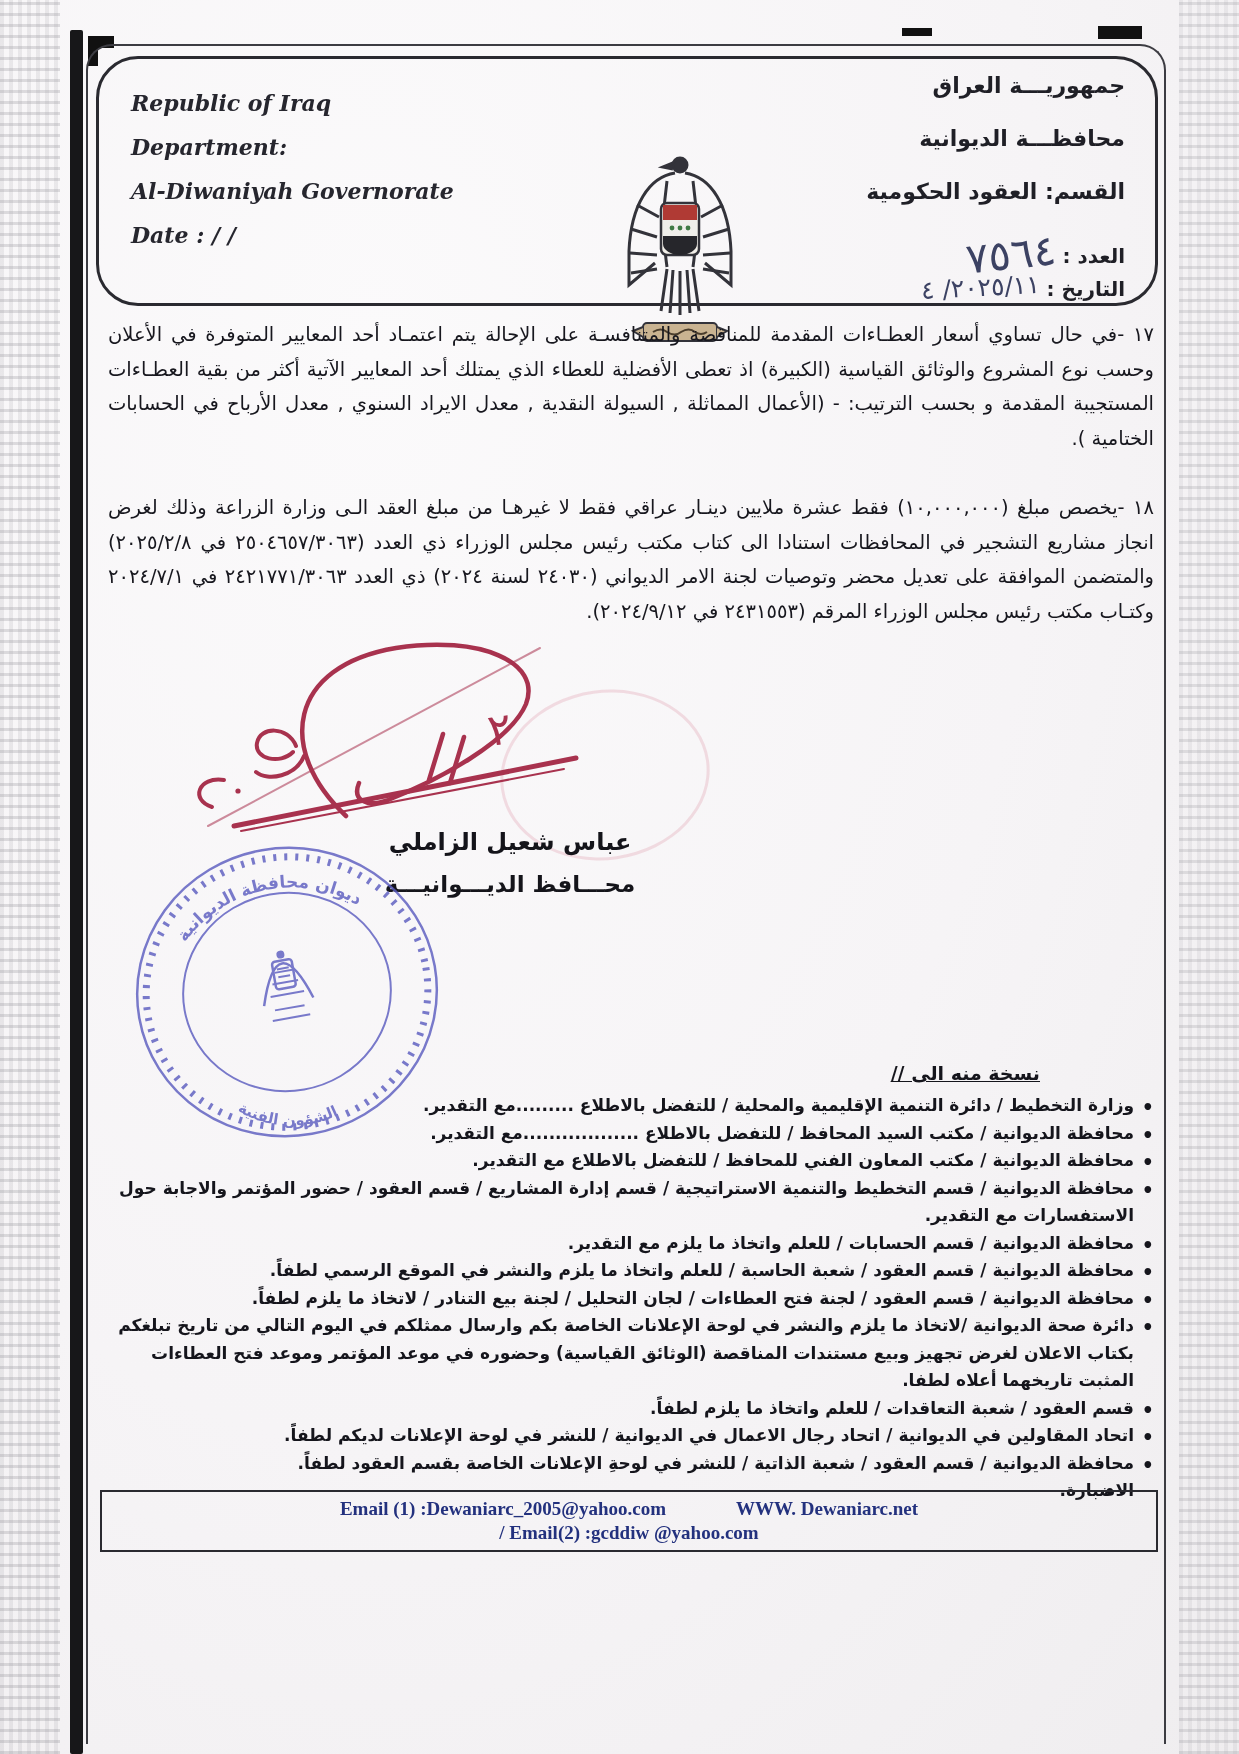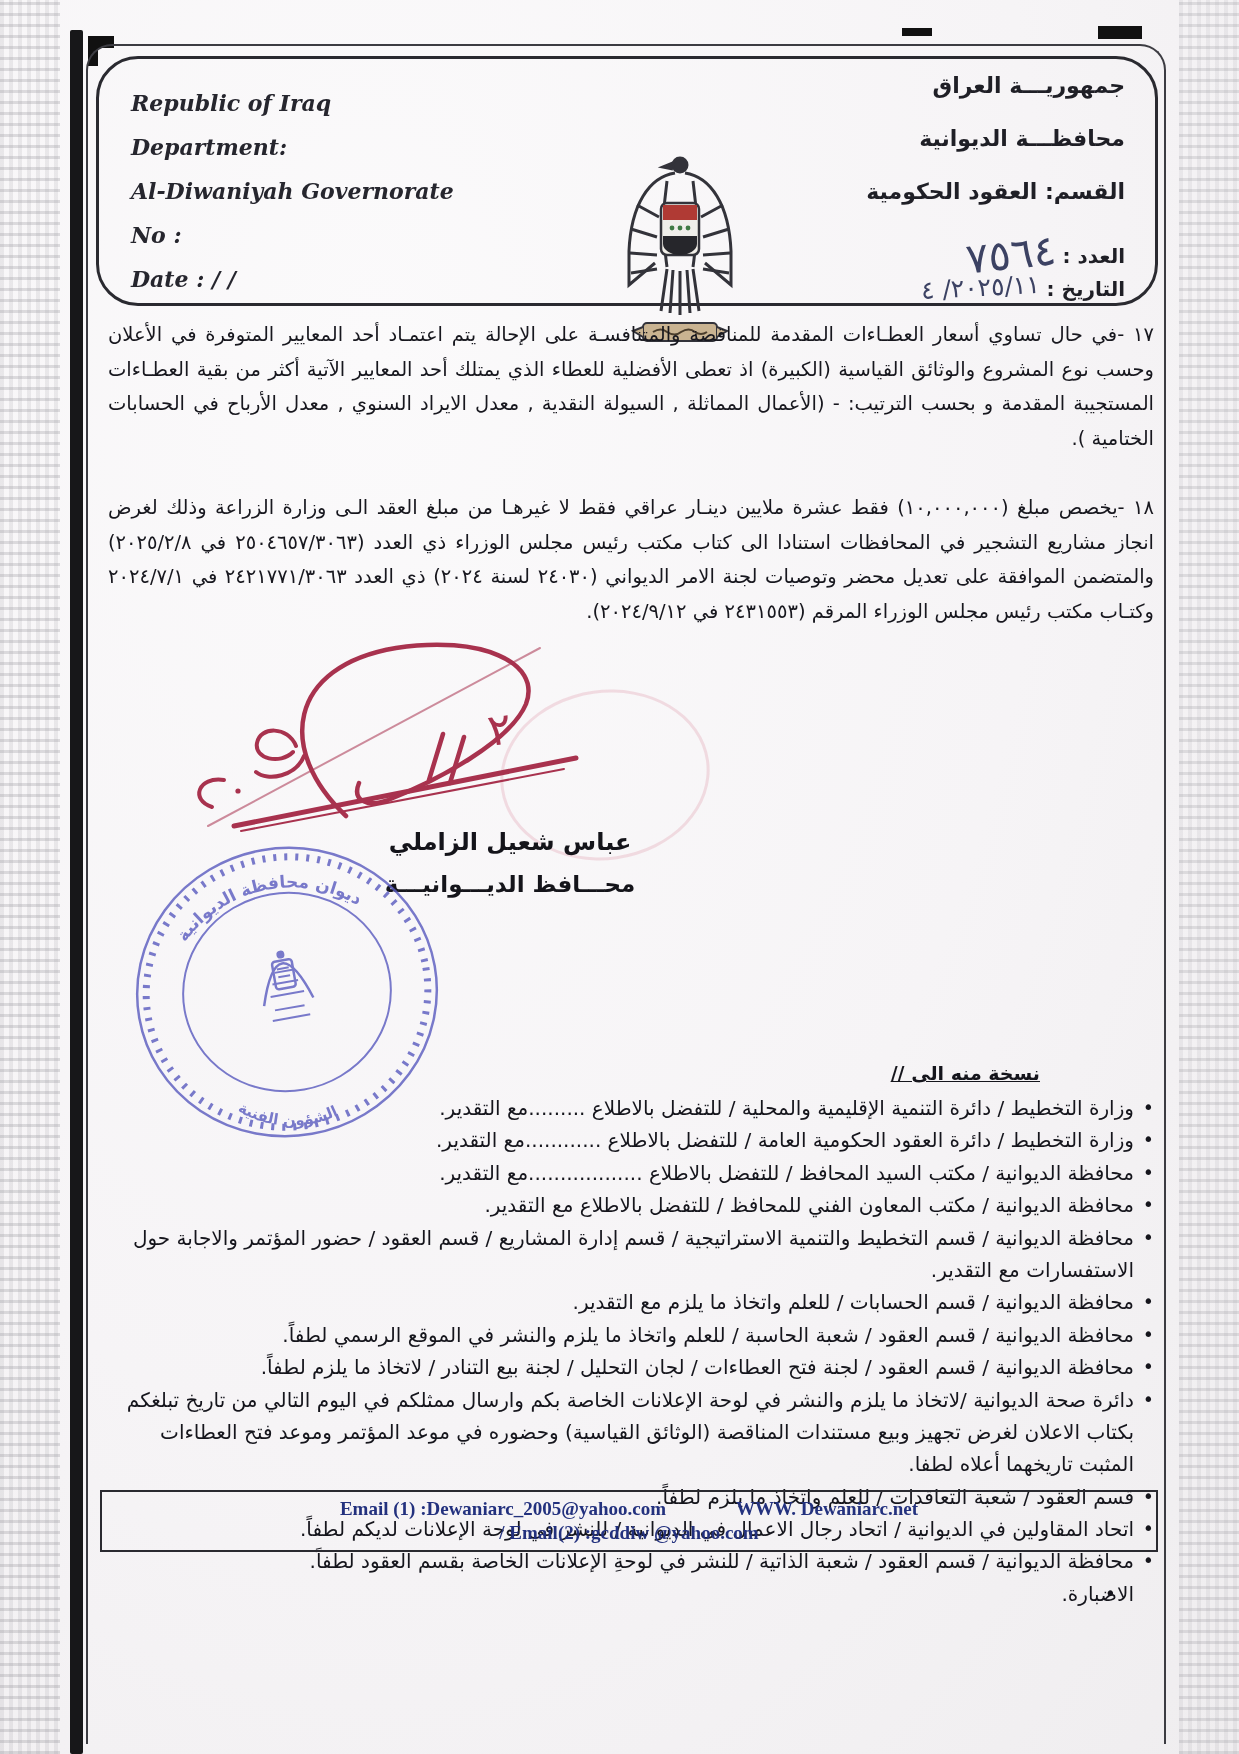--- a/index.html
+++ b/index.html
@@ -96,21 +96,21 @@
   .cc{
     position:absolute; left:104px; top:1062px; width:1052px;
     direction:rtl; color:#15151c;
   }
   .cc-header{
     font-weight:bold; font-size:19px; text-decoration:underline;
     margin-bottom:8px; margin-right:116px;
   }
   .cc ul{ list-style:none; }
   .cc li{
-    font-weight:normal; font-size:20px; line-height:1.62;
+    font-weight:bold; font-size:17px; line-height:1.62;
     text-align:right; position:relative; padding-right:22px;
   }
   .cc li::before{
     content:"•"; position:absolute; right:2px; top:0; font-size:19px;
   }
   .cc li.indented{ }
   .cc li.indented::before{ right:40px; }
 
   
   .footer-box{
@@ -136,21 +136,20 @@
   <div class="corner-mark cm3"></div>
   <div class="corner-mark cm4"></div>
 
   <div class="outer-frame"></div>
 
   <div class="header-box">
     <div class="hdr-left">
       <div>Republic of Iraq</div>
       <div>Department:</div>
       <div>Al-Diwaniyah Governorate</div>
-      <div>No :</div>
       <div>Date :      /      /</div>
     </div>
 
     <div class="hdr-right">
       <div class="ar-line">جمهوريـــة العراق</div>
       <div class="ar-line">محافظـــة الديوانية</div>
       <div class="ar-line small-gap">القسم: العقود الحكومية</div>
       <div class="num-row">
         <span>العدد :</span>
         <span class="hand number">٧٥٦٤</span>
@@ -243,21 +242,20 @@
     </text>
     <text font-size="15" fill="#5d5ec0" font-weight="bold">
       <textPath href="#arcBot" startOffset="26%">الشؤون الفنية</textPath>
     </text>
   </svg>
 
   <div class="cc">
     <div class="cc-header">نسخة منه الى //</div>
     <ul>
       <li>وزارة التخطيط / دائرة التنمية الإقليمية والمحلية / للتفضل بالاطلاع .........مع التقدير.</li>
-      <li>وزارة التخطيط / دائرة العقود الحكومية العامة / للتفضل بالاطلاع ............مع التقدير.</li>
       <li>محافظة الديوانية / مكتب السيد المحافظ / للتفضل بالاطلاع ..................مع التقدير.</li>
       <li>محافظة الديوانية / مكتب المعاون الفني للمحافظ / للتفضل بالاطلاع مع التقدير.</li>
       <li>محافظة الديوانية / قسم التخطيط والتنمية الاستراتيجية / قسم إدارة المشاريع / قسم العقود / حضور المؤتمر والاجابة حول الاستفسارات مع التقدير.</li>
       <li>محافظة الديوانية / قسم الحسابات / للعلم واتخاذ ما يلزم مع التقدير.</li>
       <li>محافظة الديوانية / قسم العقود / شعبة الحاسبة / للعلم واتخاذ ما يلزم والنشر في الموقع الرسمي لطفاً.</li>
       <li>محافظة الديوانية / قسم العقود / لجنة فتح العطاءات / لجان التحليل / لجنة بيع التنادر / لاتخاذ ما يلزم لطفاً.</li>
       <li>دائرة صحة الديوانية /لاتخاذ ما يلزم والنشر في لوحة الإعلانات الخاصة بكم وارسال ممثلكم في اليوم التالي من تاريخ تبلغكم بكتاب الاعلان لغرض تجهيز وبيع مستندات المناقصة (الوثائق القياسية) وحضوره في موعد المؤتمر وموعد فتح العطاءات المثبت تاريخهما أعلاه لطفا.</li>
       <li>قسم العقود / شعبة التعاقدات / للعلم واتخاذ ما يلزم لطفاً.</li>
       <li>اتحاد المقاولين في الديوانية / اتحاد رجال الاعمال في الديوانية / للنشر في لوحة الإعلانات لديكم لطفاً.</li>
       <li>محافظة الديوانية / قسم العقود / شعبة الذاتية / للنشر في لوحةِ الإعلانات الخاصة بقسم العقود لطفاً.</li>

